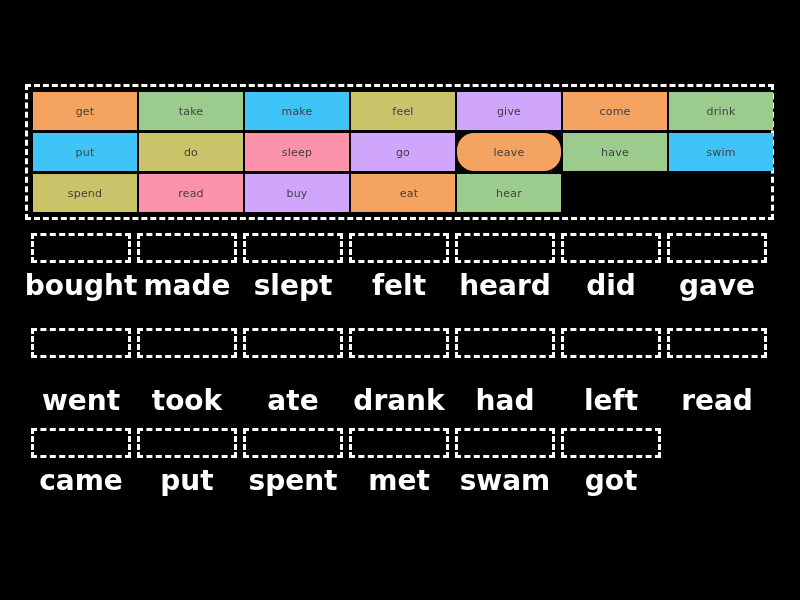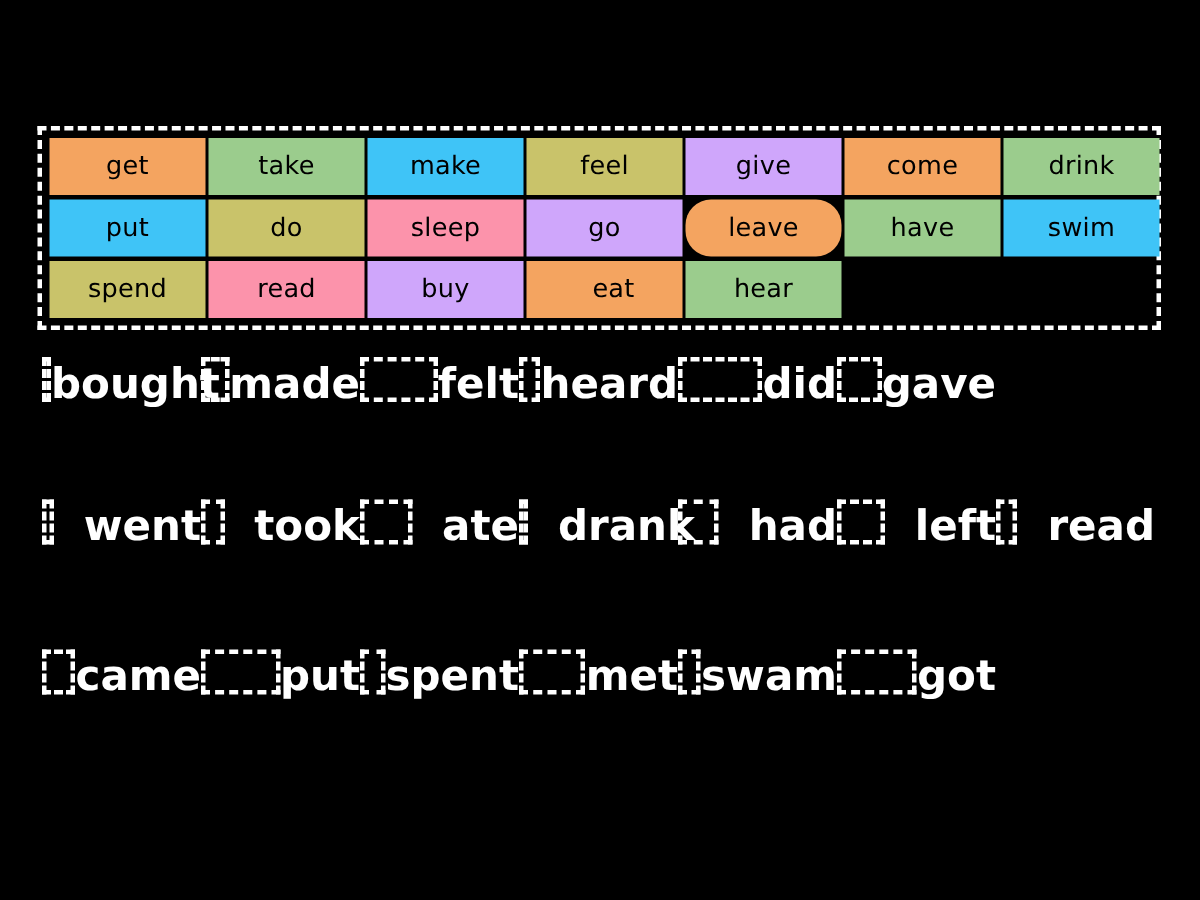--- a/index.html
+++ b/index.html
@@ -38,38 +38,39 @@
     display: grid;
     grid-template-columns: repeat(7, 104px);
     grid-template-rows: repeat(3, 38px);
     column-gap: 2px;
     row-gap: 3px;
   }
   .tile {
     display: flex;
     align-items: center;
     justify-content: center;
-    font-size: 17px;
-    color: #000000;
+    font-size: 11px;
+    color: #404040;
     font-family: "DejaVu Sans", "Liberation Sans", sans-serif;
     letter-spacing: 0.2px;
     user-select: none;
     cursor: move;
   }
   .tile.empty {
     background: transparent;
   }
 
   
   .answer-row {
     position: absolute;
     display: flex;
   }
   .answer-cell {
     display: flex;
+    flex-direction: column;
     align-items: center;
   }
   .dropzone {
     width: 100px;
     height: 30px;
     border: 3px dashed #ffffff;
     box-sizing: border-box;
     background: transparent;
   }
   .answer-label {
@@ -124,20 +125,24 @@
       <div class="answer-cell">
         <div class="dropzone"></div>
         <div class="answer-label">bought</div>
       </div>
       <div class="answer-cell">
         <div class="dropzone"></div>
         <div class="answer-label">made</div>
       </div>
       <div class="answer-cell">
         <div class="dropzone"></div>
+        <div class="answer-label">slept</div>
+      </div>
+      <div class="answer-cell">
+        <div class="dropzone"></div>
         <div class="answer-label">felt</div>
       </div>
       <div class="answer-cell">
         <div class="dropzone"></div>
         <div class="answer-label">heard</div>
       </div>
       <div class="answer-cell">
         <div class="dropzone"></div>
         <div class="answer-label">did</div>
       </div>

